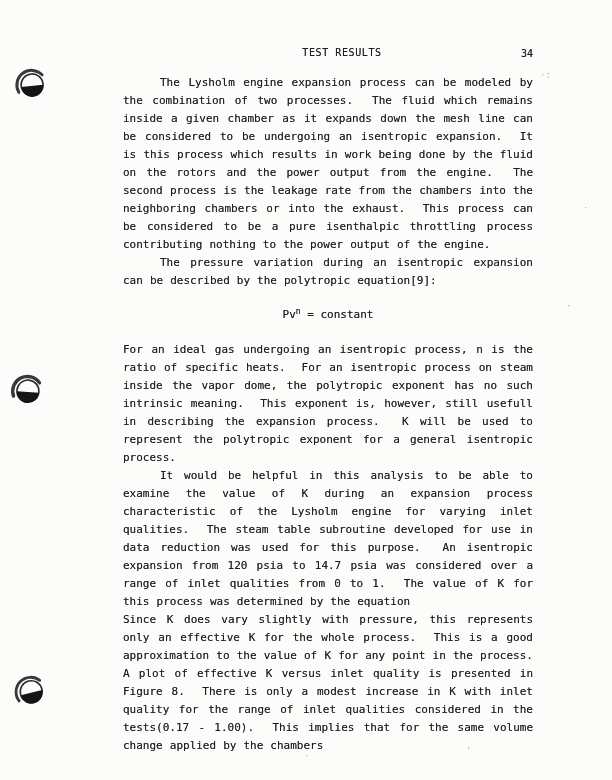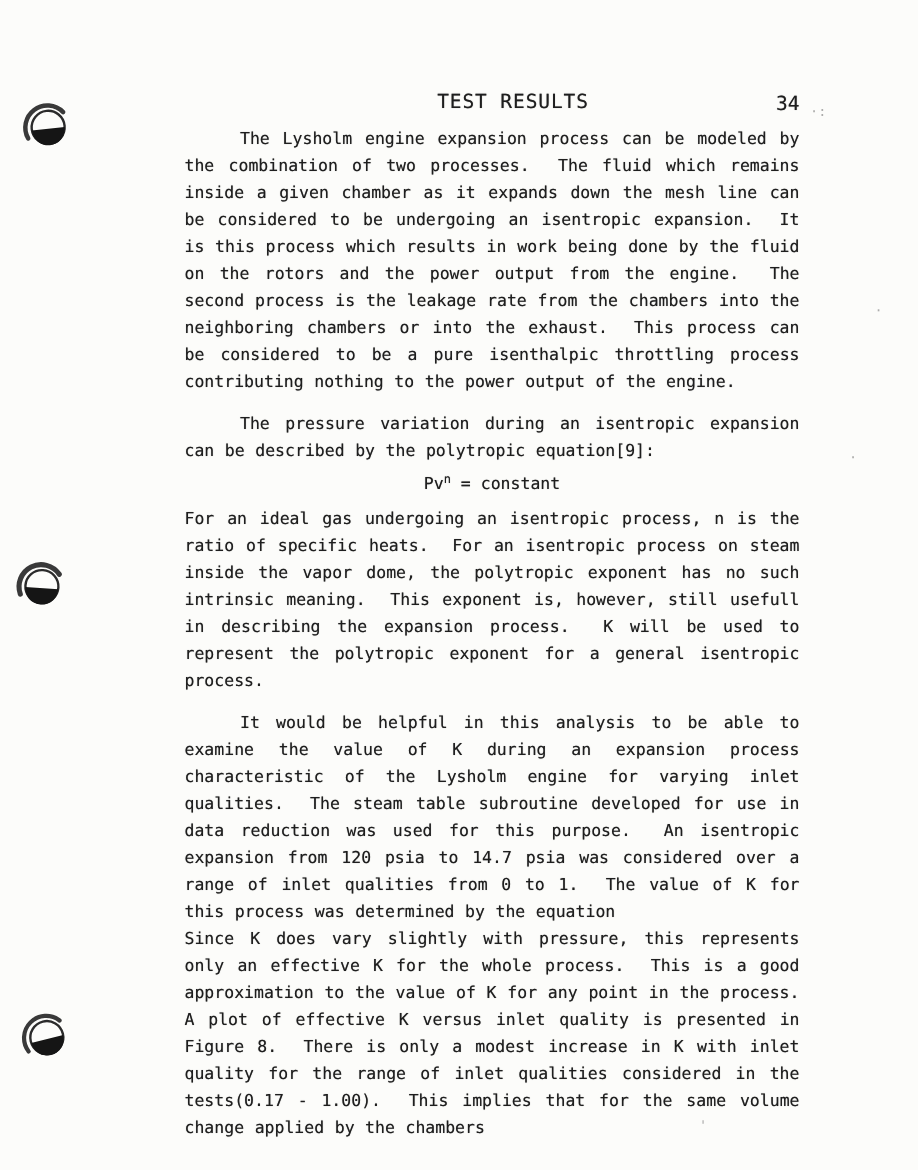--- a/index.html
+++ b/index.html
@@ -11,26 +11,26 @@
     position: relative;
     width: 612px;
     height: 780px;
     background: #fcfcfa;
     overflow: hidden;
     font-family: "DejaVu Sans Mono", "Liberation Mono", monospace;
     color: #1e1e1e;
   }
   .header {
     position: absolute;
-    top: 60px;
+    top: 44px;
     left: 123px;
     width: 410px;
     height: 18px;
     line-height: 18px;
-    font-size: 13px;
+    font-size: 10px;
   }
   .header .title {
     display: block;
     text-align: center;
     position: relative;
     left: 14px;
     letter-spacing: 0.6px;
     text-shadow: 0 0 0.5px rgba(25,25,25,0.65);
   }
   .header .pageno {
@@ -48,25 +48,24 @@
     line-height: 18px;
     text-shadow: 0 0 0.5px rgba(25,25,25,0.6);
   }
   .para {
     margin: 0;
     text-align: justify;
     white-space: pre-wrap;
     word-spacing: 0.4px;
   }
   .para.indent {
-    margin-top: 10px;
     text-indent: 37px;
   }
   .equation {
-    margin: 4px;
+    margin: 16px;
     text-align: center;
   }
   .equation .sup {
     font-size: 8px;
     position: relative;
     top: -4px;
   }
   .equation .sub {
     font-size: 8px;
     position: relative;

